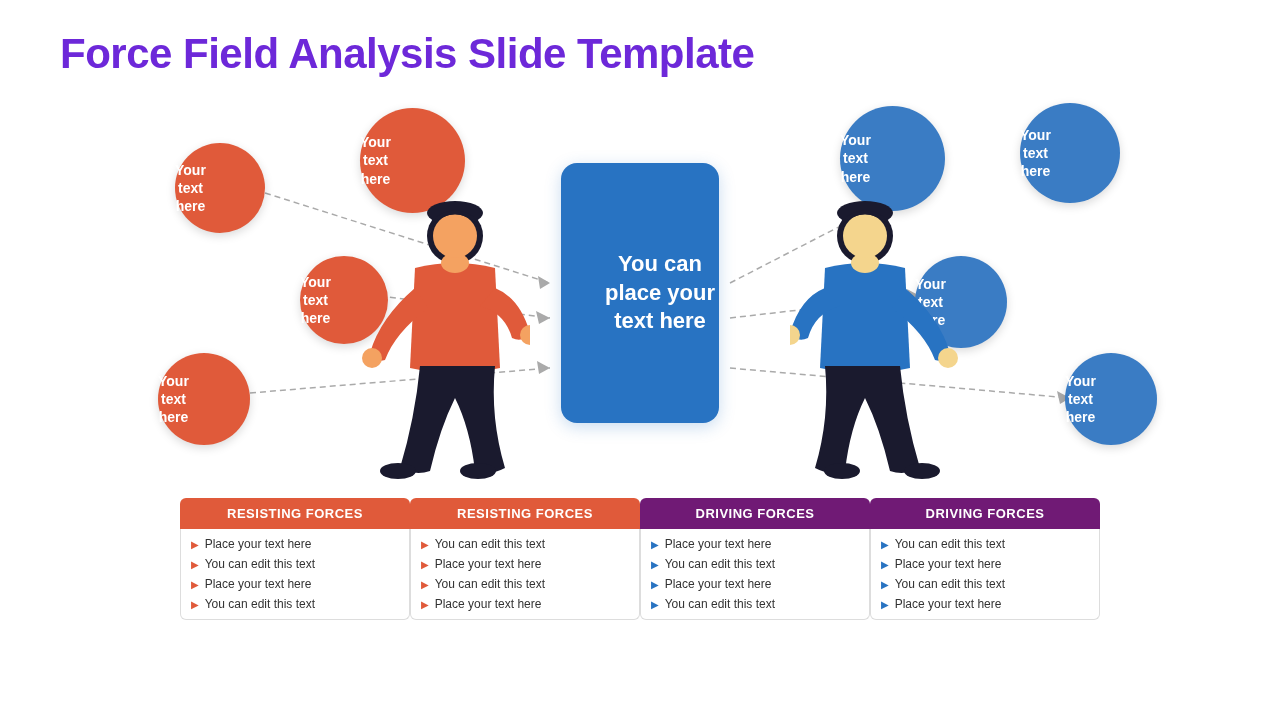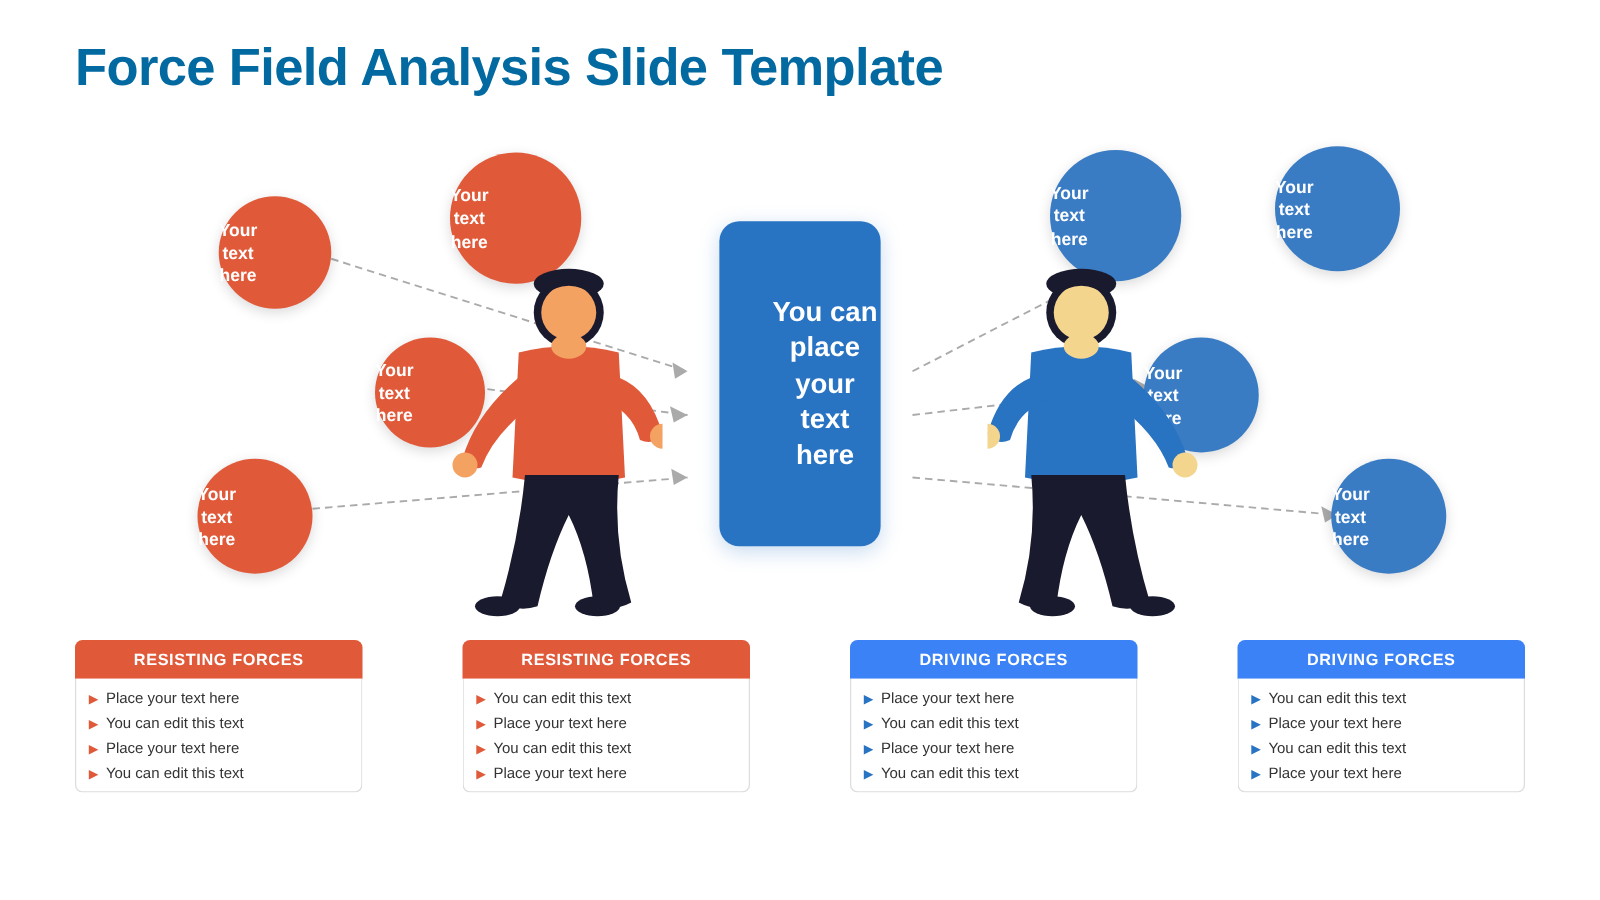--- a/index.html
+++ b/index.html
@@ -16,42 +16,42 @@
       width: 1280px;
       height: 720px;
       background: #fff;
       position: relative;
       padding: 30px 60px 20px 60px;
     }
 
     .title {
       font-size: 42px;
       font-weight: 700;
-      color: #0369a1;
-      margin-bottom: 34px;
+      color: #6d28d9;
+      margin-bottom: 20px;
       letter-spacing: -0.5px;
     }
 
     
     .diagram-area {
       position: relative;
       width: 100%;
       height: 390px;
       display: flex;
       align-items: center;
       justify-content: center;
     }
 
     
     .center-box {
       position: absolute;
       left: 50%;
       top: 50%;
       transform: translate(-50%, -50%);
-      width: 129px;
+      width: 158px;
       height: 260px;
       background: #2873c2;
       border-radius: 16px;
       display: flex;
       align-items: center;
       justify-content: center;
       text-align: center;
       color: #fff;
       font-size: 22px;
       font-weight: 600;
@@ -78,41 +78,41 @@
     }
 
     .bubble-red { background: #e05a3a; }
     .bubble-blue { background: #3a7cc4; }
 
     
     .bottom-section {
       display: flex;
       margin-top: 10px;
       width: 100%;
-      justify-content: space-between;
+      justify-content: center;
     }
 
     .force-card {
       width: 230px;
       border-radius: 6px;
       overflow: visible;
     }
 
     .force-card-header {
       border-radius: 6px 6px 0 0;
       padding: 8px 14px;
       font-size: 13px;
       font-weight: 800;
       color: #fff;
       text-align: center;
       letter-spacing: 0.5px;
     }
 
     .force-card-header.red { background: #e05a3a; }
-    .force-card-header.blue { background: #3b82f6; }
+    .force-card-header.blue { background: #701a75; }
 
     .force-card-body {
       border: 1.5px solid #ddd;
       border-top: none;
       border-radius: 0 0 6px 6px;
       padding: 8px 10px;
       background: #fff;
     }
 
     .force-item {

